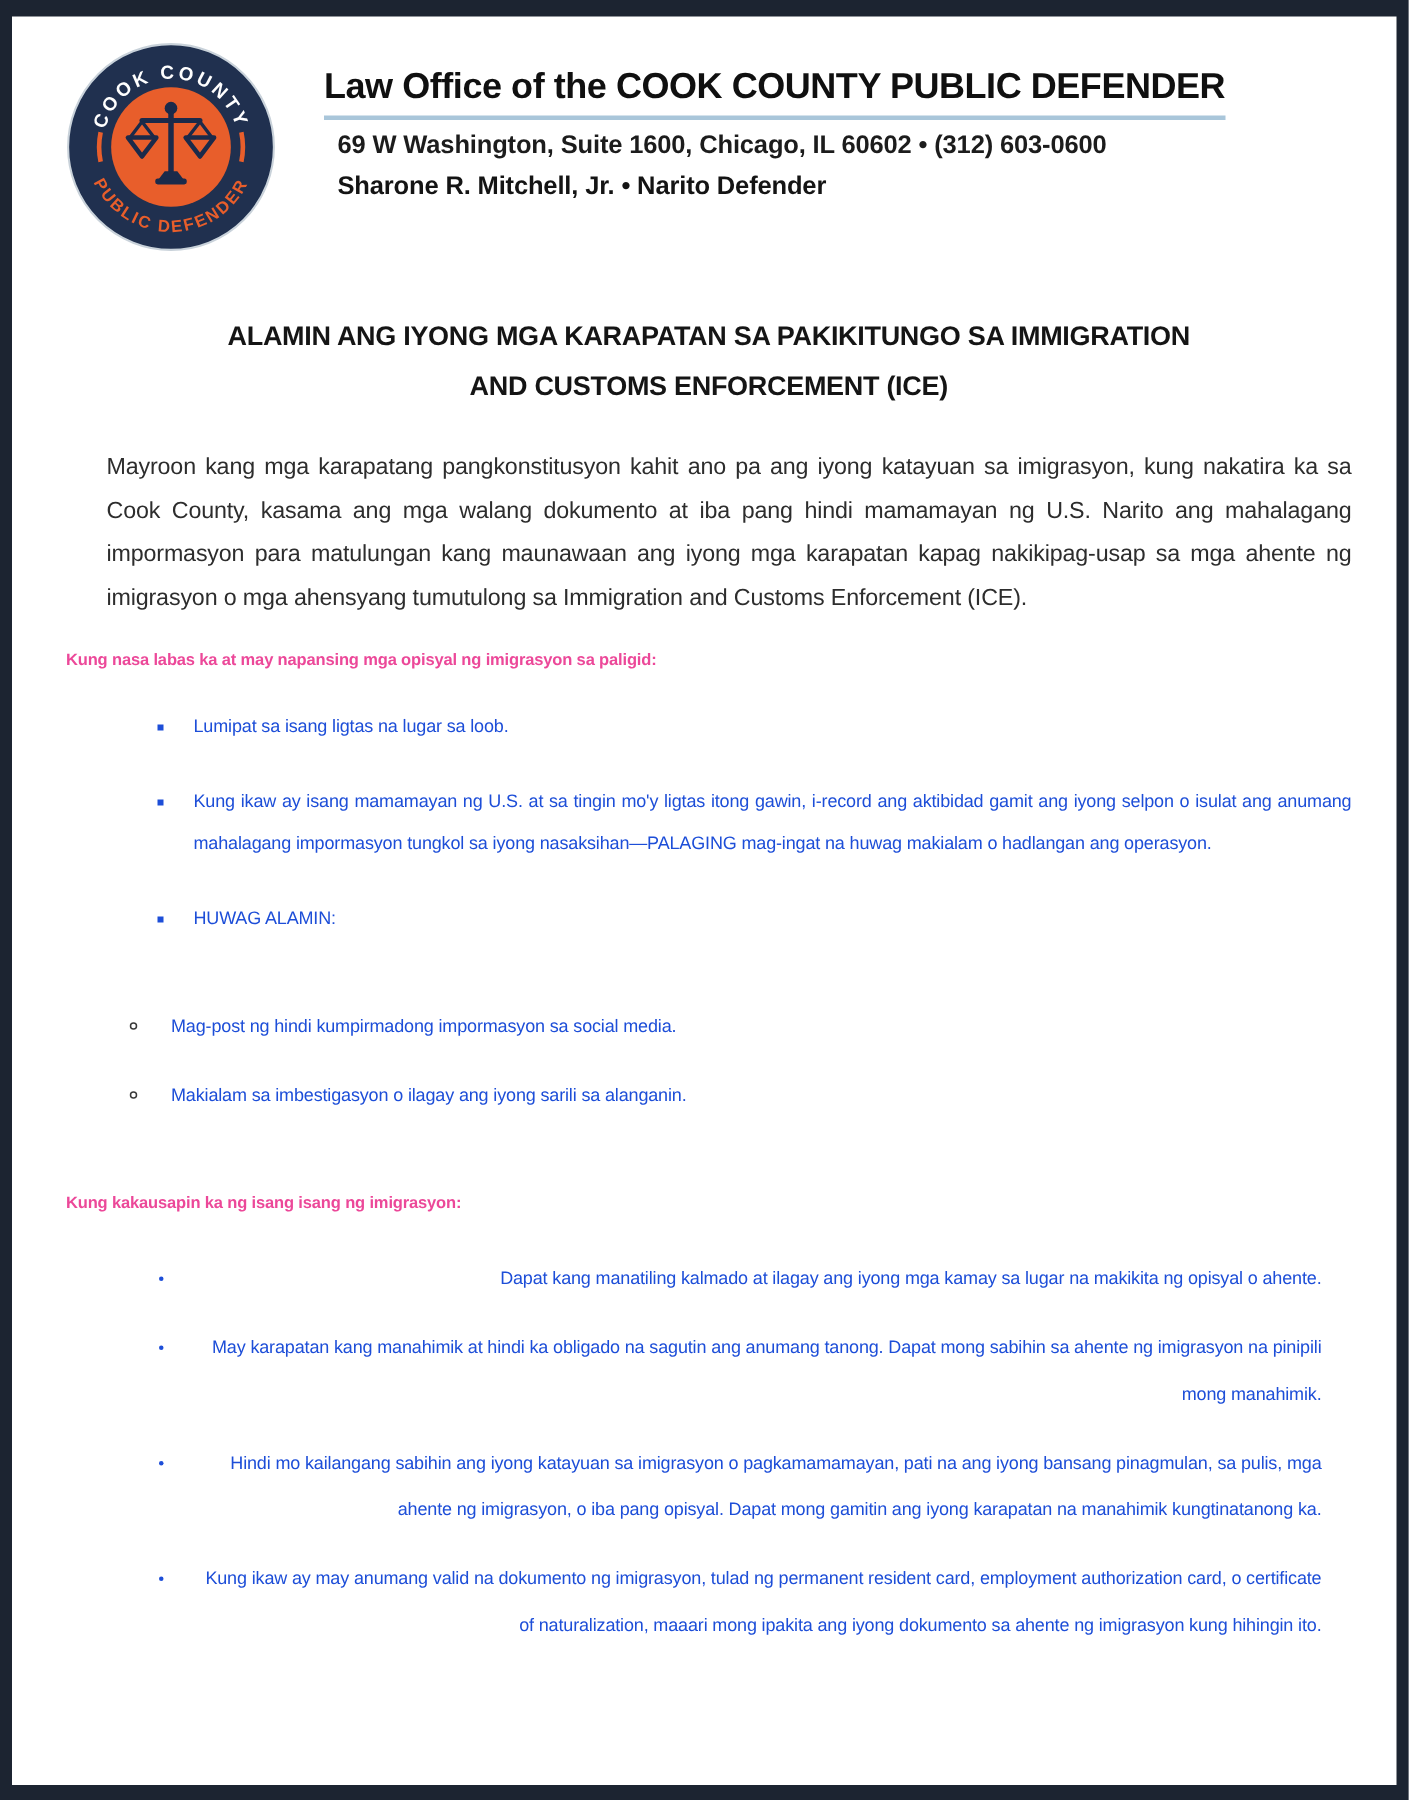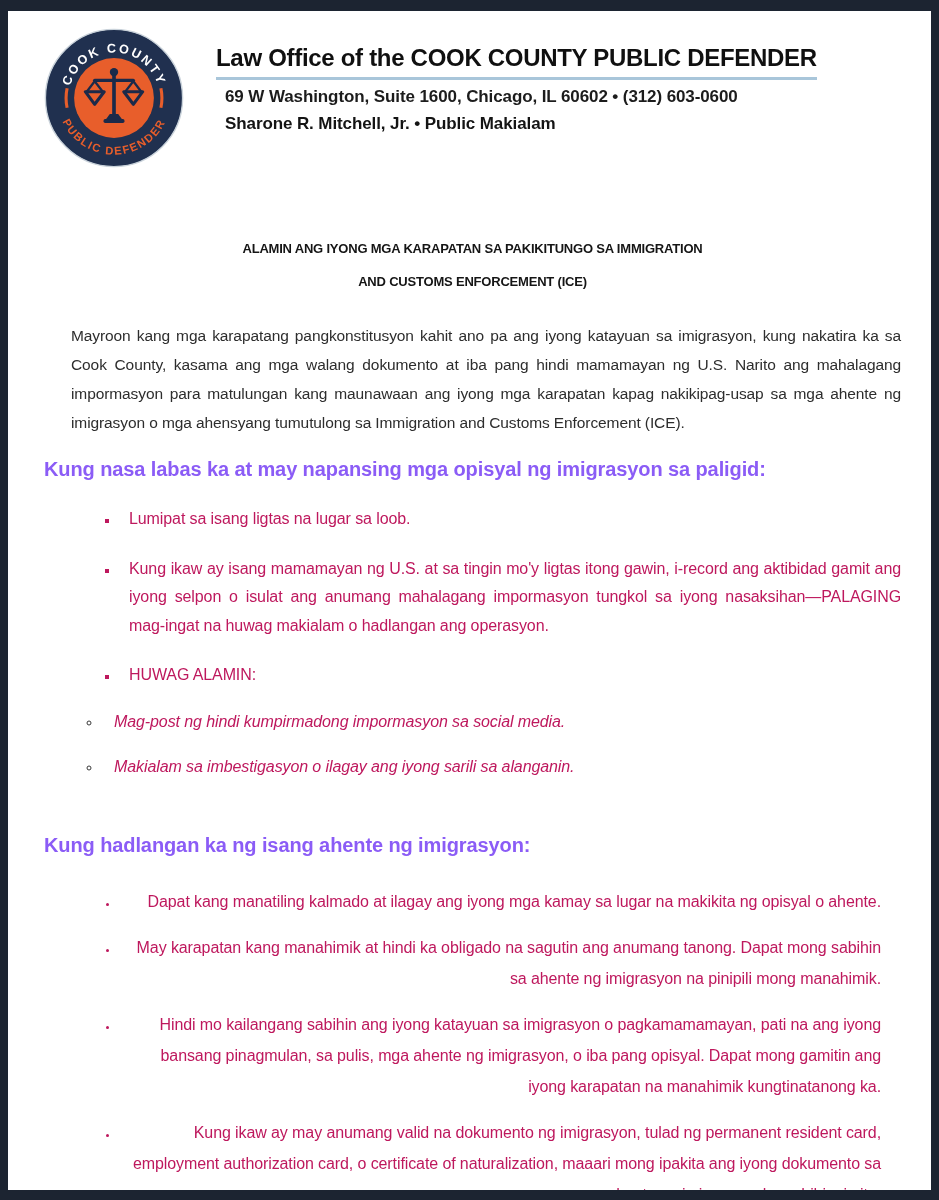--- a/index.html
+++ b/index.html
@@ -39,63 +39,62 @@
     font-size: 17px; font-weight: 600; color: #1c1c1c;
     margin-top: 7px; padding-left: 9px; letter-spacing: -0.1px;
   }
   .org-defender {
     font-size: 17px; font-weight: 700; color: #141414;
     margin-top: 7px; padding-left: 9px; letter-spacing: -0.1px;
   }
 
   
   .doc-title {
-    margin-top: 64px;
+    margin-top: 40px;
     text-align: center;
-    font-size: 13px; font-weight: 800; color: #151515;
+    font-size: 18px; font-weight: 800; color: #151515;
     letter-spacing: -0.2px;
     line-height: 33px;
   }
   .intro {
     margin-top: 23px;
     font-size: 15.5px; color: #2d2d2d;
     line-height: 29px;
     text-align: justify;
     letter-spacing: -0.1px;
     margin-left: 27px;
   }
   .section-heading {
-    font-size: 20px; font-weight: 700; color: #8b5cf6;
+    font-size: 11px; font-weight: 700; color: #ec4899;
     letter-spacing: -0.1px;
     margin: 0;
   }
   .s1-heading { margin-top: 21px; }
   .s2-heading { margin-top: 52px; }
 
   ul { margin: 0; }
-  li { color: #be185d; font-size: 16px; letter-spacing: -0.1px; }
+  li { color: #1d4ed8; font-size: 12px; letter-spacing: -0.1px; }
 
   ul.squares {
     list-style-type: square;
     padding-left: 75px;
     margin-top: 24px;
   }
   ul.squares > li {
     line-height: 28.5px;
     margin-bottom: 21px;
     padding-left: 10px;
     text-align: justify;
   }
   ul.squares > li::marker { font-size: 12px; }
 
   ul.circles {
     list-style-type: circle;
     padding-left: 58px;
-    margin-top: 18px;
-    font-style: italic;
+    margin-top: 44px;
   }
   ul.circles > li {
     line-height: 28.5px;
     margin-bottom: 17px;
     padding-left: 12px;
   }
   ul.circles > li::marker { font-size: 13px; color: #3a3a3a; }
 
   ul.dots {
     list-style-type: disc;
@@ -146,21 +145,21 @@
             <textPath href="#arcTop" startOffset="50%" text-anchor="middle">COOK COUNTY</textPath>
           </text>
           <text font-size="8" font-weight="bold" fill="#e85e2b" letter-spacing="1.1" font-family="Liberation Sans, DejaVu Sans, sans-serif">
             <textPath href="#arcBottom" startOffset="50%" text-anchor="middle">PUBLIC DEFENDER</textPath>
           </text>
         </svg>
       </div>
       <div class="header-text">
         <h1 class="org-name">Law Office of the COOK COUNTY PUBLIC DEFENDER</h1>
         <div class="org-address">69 W Washington, Suite 1600, Chicago, IL 60602 • (312) 603-0600</div>
-        <div class="org-defender">Sharone R. Mitchell, Jr. • Public Makialam</div>
+        <div class="org-defender">Sharone R. Mitchell, Jr. • Narito Defender</div>
       </div>
     </div>
 
     <div class="doc-title">
       <div>ALAMIN ANG IYONG MGA KARAPATAN SA PAKIKITUNGO SA IMMIGRATION</div>
       <div>AND CUSTOMS ENFORCEMENT (ICE)</div>
     </div>
 
     <p class="intro">Mayroon kang mga karapatang pangkonstitusyon kahit ano pa ang iyong katayuan sa imigrasyon, kung nakatira ka sa Cook County, kasama ang mga walang dokumento at iba pang hindi mamamayan ng U.S. Narito ang mahalagang impormasyon para matulungan kang maunawaan ang iyong mga karapatan kapag nakikipag-usap sa mga ahente ng imigrasyon o mga ahensyang tumutulong sa Immigration and Customs Enforcement (ICE).</p>
 
@@ -168,21 +167,21 @@
     <ul class="squares">
       <li>Lumipat sa isang ligtas na lugar sa loob.</li>
       <li>Kung ikaw ay isang mamamayan ng U.S. at sa tingin mo'y ligtas itong gawin, i-record ang aktibidad gamit ang iyong selpon o isulat ang anumang mahalagang impormasyon tungkol sa iyong nasaksihan—PALAGING mag-ingat na huwag makialam o hadlangan ang operasyon.</li>
       <li style="margin-bottom:0;">HUWAG ALAMIN:</li>
     </ul>
     <ul class="circles">
       <li>Mag-post ng hindi kumpirmadong impormasyon sa social media.</li>
       <li>Makialam sa imbestigasyon o ilagay ang iyong sarili sa alanganin.</li>
     </ul>
 
-    <p class="section-heading s2-heading">Kung hadlangan ka ng isang ahente ng imigrasyon:</p>
+    <p class="section-heading s2-heading">Kung kakausapin ka ng isang isang ng imigrasyon:</p>
     <ul class="dots">
       <li>Dapat kang manatiling kalmado at ilagay ang iyong mga kamay sa lugar na makikita ng opisyal o ahente.</li>
       <li>May karapatan kang manahimik at hindi ka obligado na sagutin ang anumang tanong. Dapat mong sabihin sa ahente ng imigrasyon na pinipili mong manahimik.</li>
       <li>Hindi mo kailangang sabihin ang iyong katayuan sa imigrasyon o pagkamamamayan, pati na ang iyong bansang pinagmulan, sa pulis, mga ahente ng imigrasyon, o iba pang opisyal. Dapat mong gamitin ang iyong karapatan na manahimik kungtinatanong ka.</li>
       <li>Kung ikaw ay may anumang valid na dokumento ng imigrasyon, tulad ng permanent resident card, employment authorization card, o certificate of naturalization, maaari mong ipakita ang iyong dokumento sa ahente ng imigrasyon kung hihingin ito.</li>
 
     </ul>
 
   </div>
 </div>

